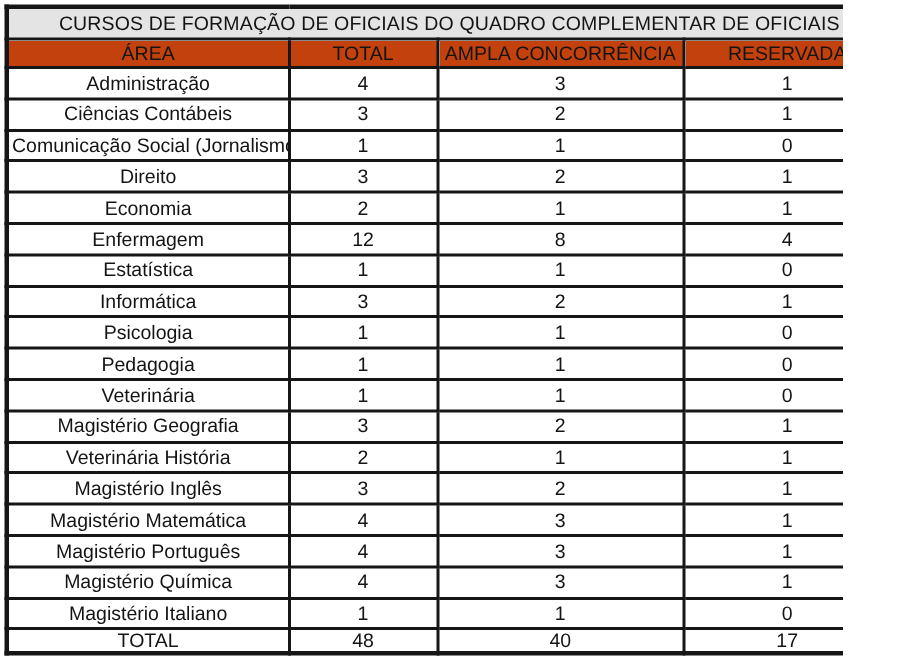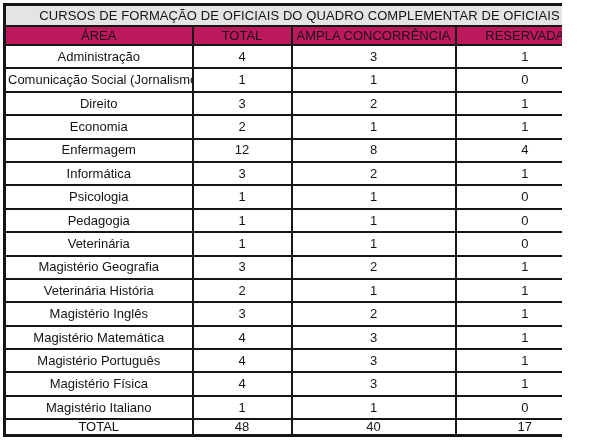--- a/index.html
+++ b/index.html
@@ -43,21 +43,21 @@
     white-space: nowrap;
     overflow: hidden;
   }
   tr.title-row th {
     background: #e4e4e4;
     height: 19px;
     font-size: 13px;
     letter-spacing: 0.1px;
   }
   tr.header-row th {
-    background: #be185d;
+    background: #c2410c;
     height: 17px;
   }
   tbody td, tfoot td {
     background: #ffffff;
   }
 </style>
 </head>
 <body>
 
 <div class="page">
@@ -80,20 +80,26 @@
       </tr>
     </thead>
     <tbody id="rows-body">
         <tr>
           <td>Administração</td>
           <td>4</td>
           <td>3</td>
           <td>1</td>
         </tr>
         <tr>
+          <td>Ciências Contábeis</td>
+          <td>3</td>
+          <td>2</td>
+          <td>1</td>
+        </tr>
+        <tr>
           <td>Comunicação Social (Jornalismo)</td>
           <td>1</td>
           <td>1</td>
           <td>0</td>
         </tr>
         <tr>
           <td>Direito</td>
           <td>3</td>
           <td>2</td>
           <td>1</td>
@@ -104,20 +110,26 @@
           <td>1</td>
           <td>1</td>
         </tr>
         <tr>
           <td>Enfermagem</td>
           <td>12</td>
           <td>8</td>
           <td>4</td>
         </tr>
         <tr>
+          <td>Estatística</td>
+          <td>1</td>
+          <td>1</td>
+          <td>0</td>
+        </tr>
+        <tr>
           <td>Informática</td>
           <td>3</td>
           <td>2</td>
           <td>1</td>
         </tr>
         <tr>
           <td>Psicologia</td>
           <td>1</td>
           <td>1</td>
           <td>0</td>
@@ -158,21 +170,21 @@
           <td>3</td>
           <td>1</td>
         </tr>
         <tr>
           <td>Magistério Português</td>
           <td>4</td>
           <td>3</td>
           <td>1</td>
         </tr>
         <tr>
-          <td>Magistério Física</td>
+          <td>Magistério Química</td>
           <td>4</td>
           <td>3</td>
           <td>1</td>
         </tr>
         <tr>
           <td>Magistério Italiano</td>
           <td>1</td>
           <td>1</td>
           <td>0</td>
         </tr>

